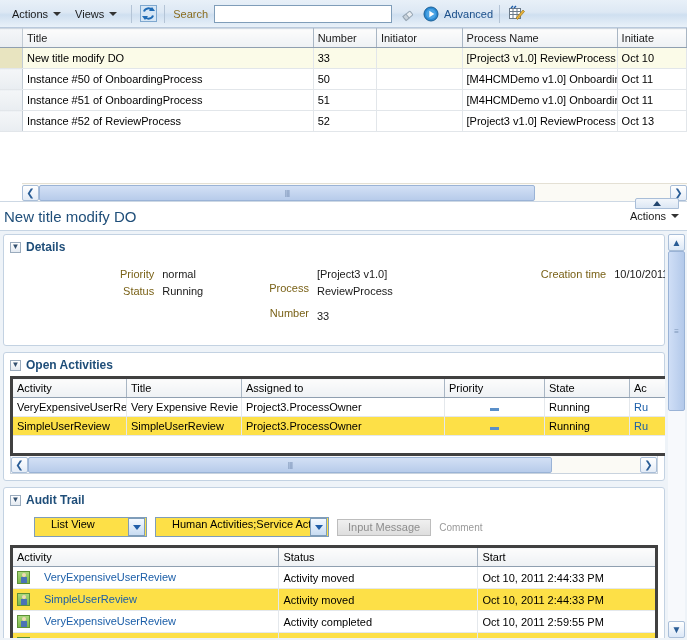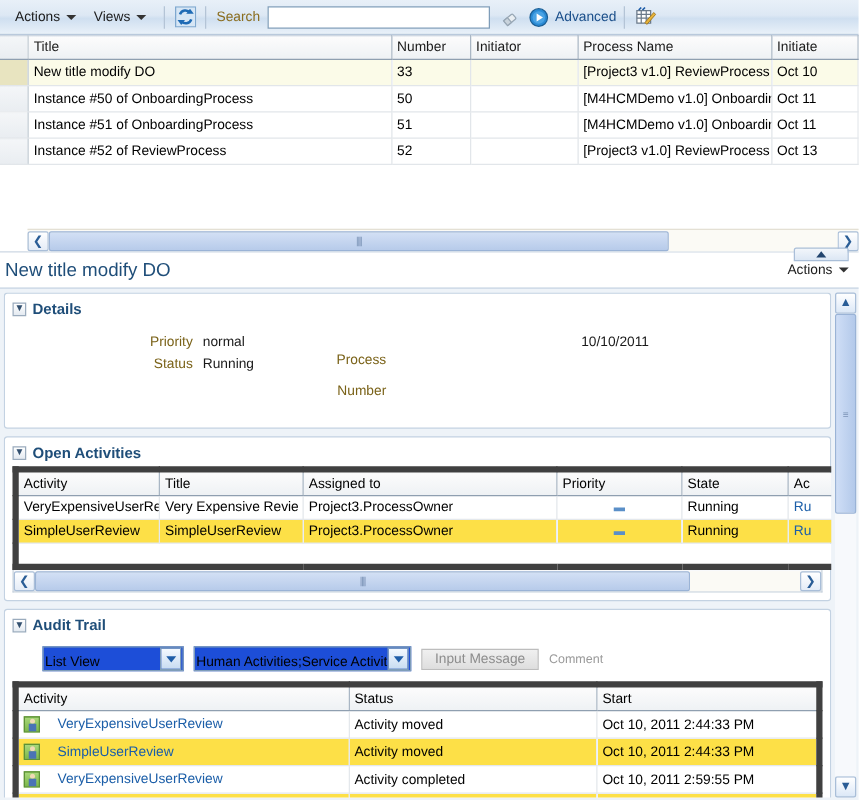--- a/index.html
+++ b/index.html
@@ -274,21 +274,21 @@
   .dvalues { color: #1a1a1a; }
   .g1 { margin-left: 110px; }
   .g2 { margin-left: 66px; }
   .g3 { margin-left: 148px; }
 
   
   .subtable {
     width: 100%;
     border-collapse: collapse;
     table-layout: fixed;
-    border: 5px solid #404040;
+    border: 3px solid #404040;
   }
   .subtable th {
     background: linear-gradient(to bottom,#fcfcfc,#eef1f4);
     border-right: 1px solid #a9b6c4;
     border-bottom: 1px solid #8f9fb0;
     font-weight: normal;
     text-align: left;
     font-size: 11px;
     padding: 3px 4px;
     height: 18px;
@@ -332,24 +332,24 @@
 
   
   .at-controls {
     display: flex; align-items: center;
     gap: 8px;
     padding: 6px 0 8px 24px;
   }
   .sel-box {
     height: 20px;
     border: 1px solid #7f9db9;
-    background: #1d4ed8;
-    display: flex; align-items: flex-end;
-    font-size: 11px;
-    padding-left: 1px;
+    background: #fde047;
+    display: flex; align-items: flex-start;
+    font-size: 11px;
+    padding-left: 16px;
     position: relative;
     cursor: default;
   }
   .sel-box .txt { flex: 1 1 auto; overflow: hidden; white-space: nowrap; }
   .sel-arrow {
     width: 17px; height: 18px;
     margin: 0 1px 0 0;
     background: linear-gradient(to bottom,#f4f9ff,#c8dcf2);
     border: 1px solid #7f9db9;
     display: flex; align-items: center; justify-content: center;
@@ -542,22 +542,30 @@
           <div class="dvalues">
             <div>normal</div>
             <div>Running</div>
           </div>
         </div>
         <div class="dgroup g2">
           <div class="dlabels">
             <div style="margin-top:14px;">Process</div>
             <div style="margin-top:8px;">Number</div>
           </div>
+          <div class="dvalues">
+            <div>[Project3 v1.0]</div>
+            <div>ReviewProcess</div>
+            <div style="margin-top:8px;">33</div>
+          </div>
         </div>
         <div class="dgroup g3">
+          <div class="dlabels">
+            <div>Creation time</div>
+          </div>
           <div class="dvalues">
             <div>10/10/2011</div>
           </div>
         </div>
       </div>
     </div>
 
     <div class="card">
       <div class="card-head">
         <span class="disclose">▼</span>

